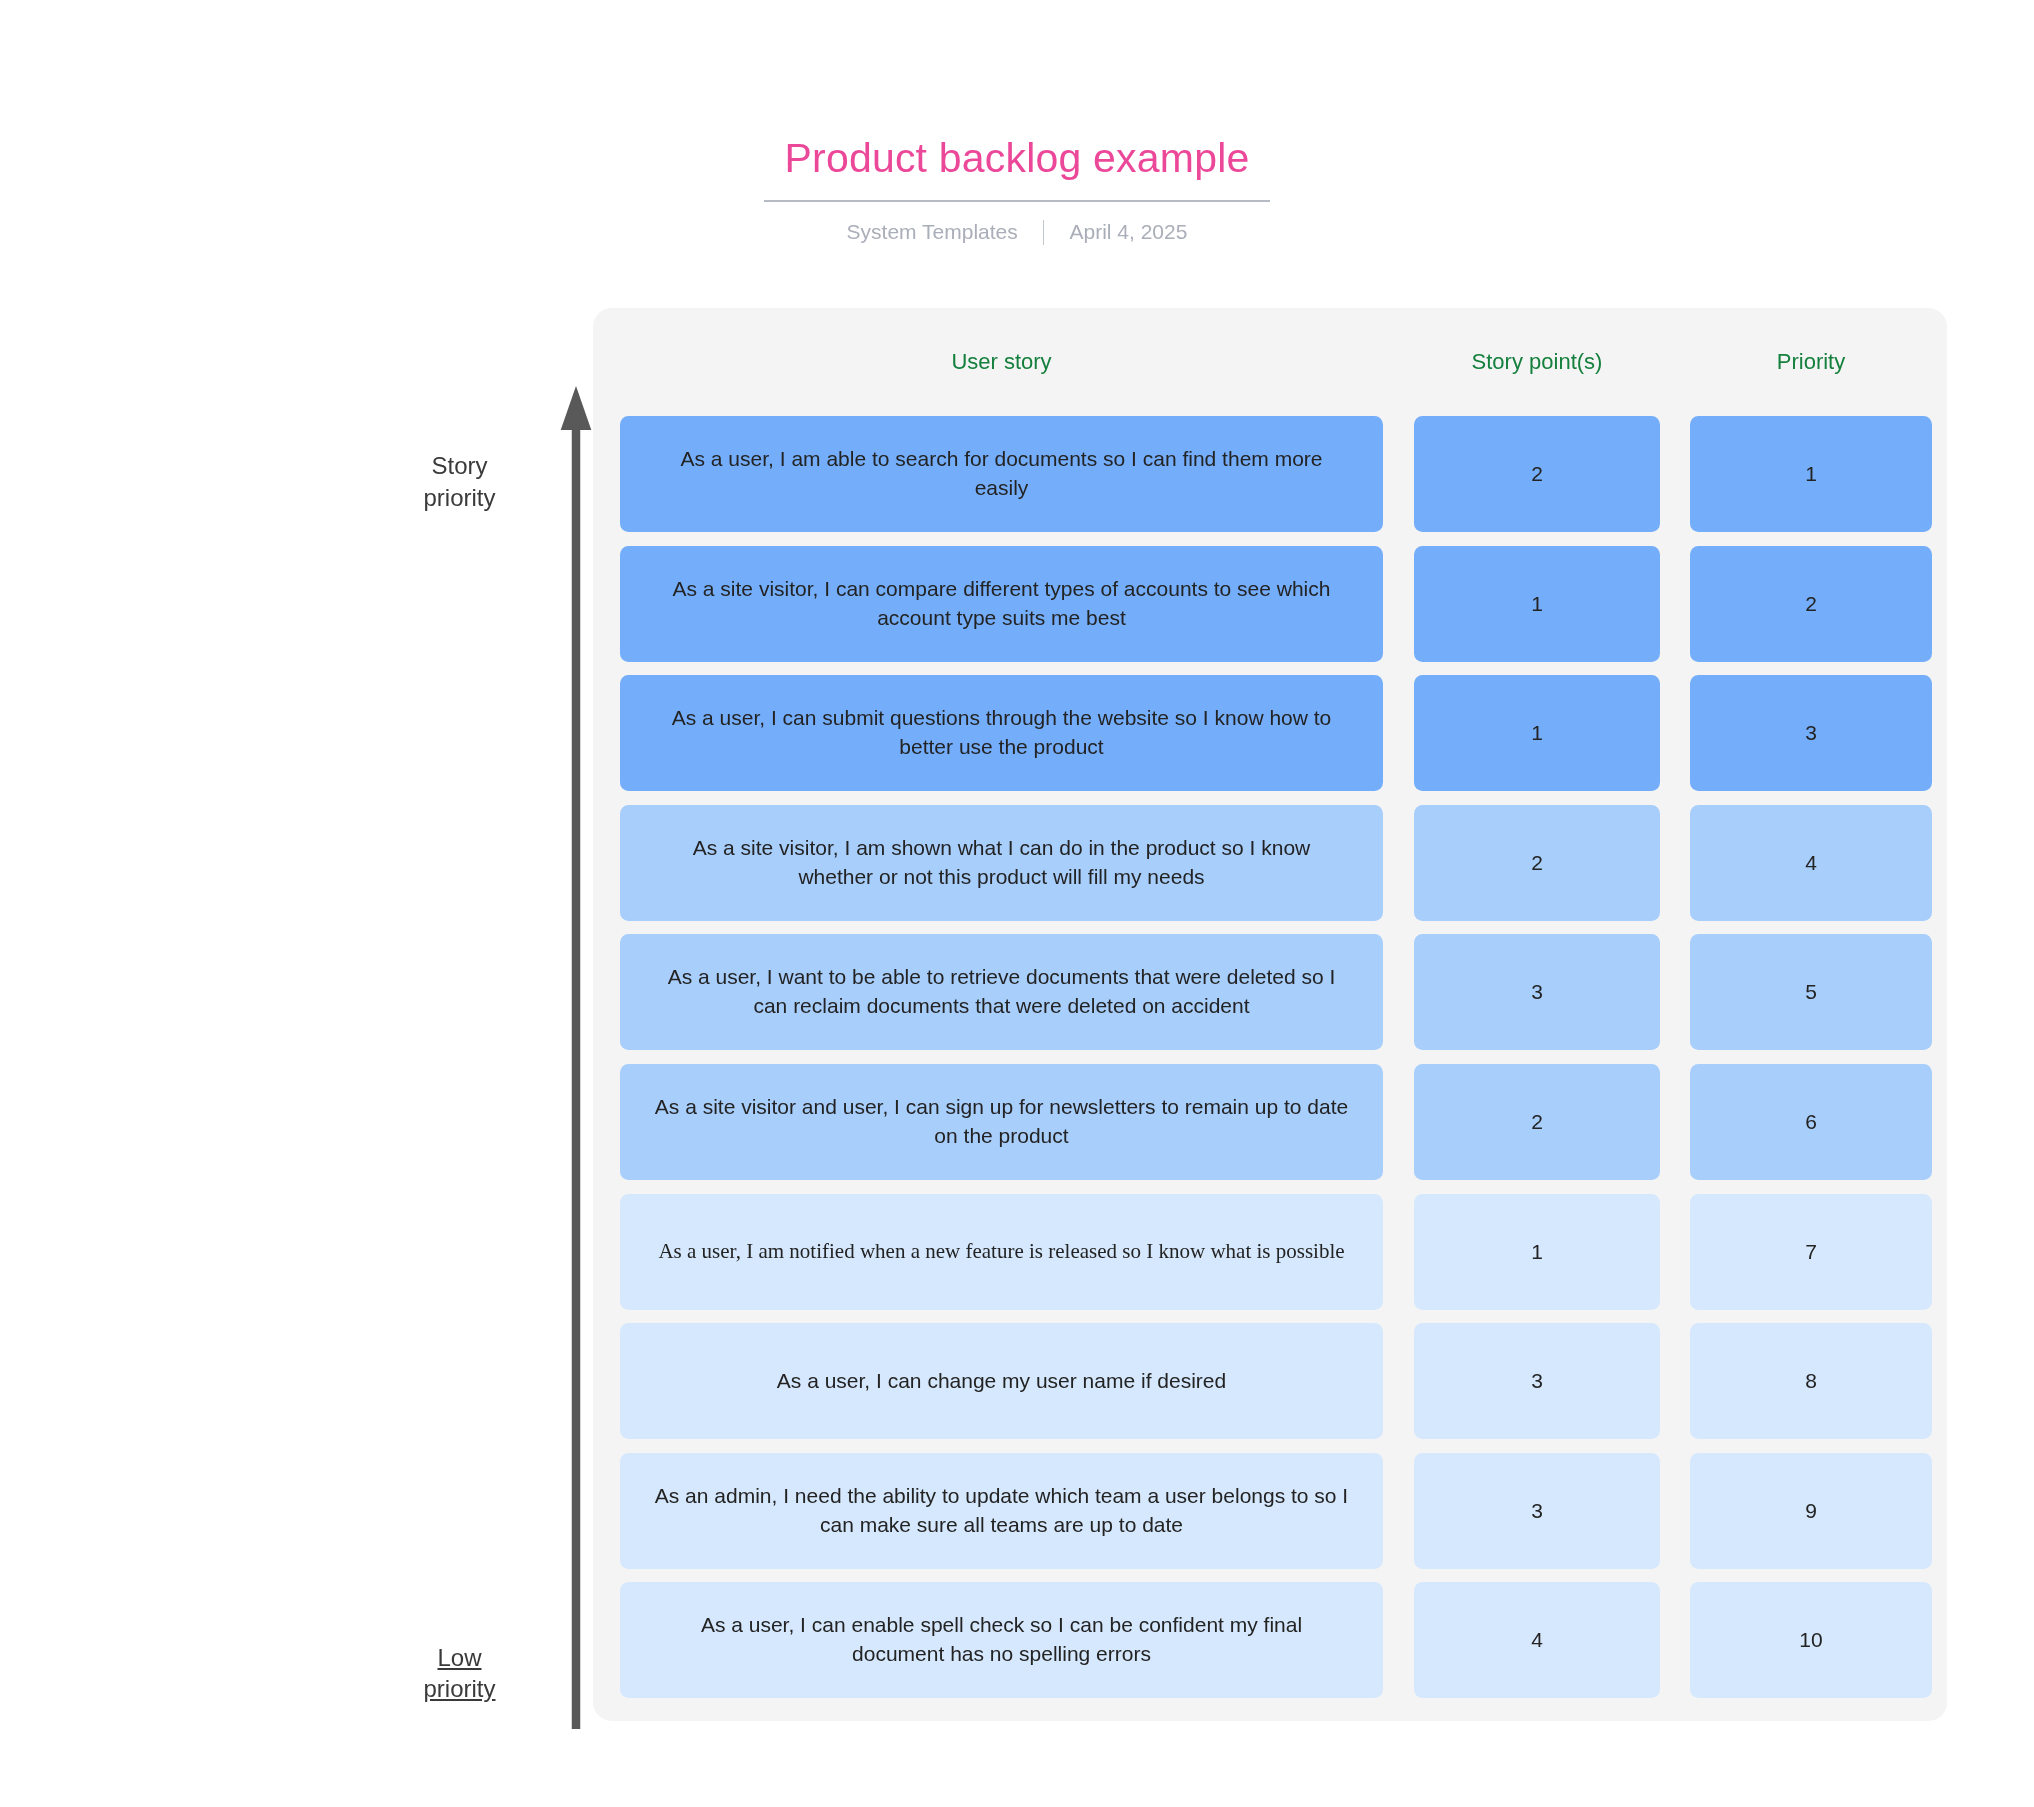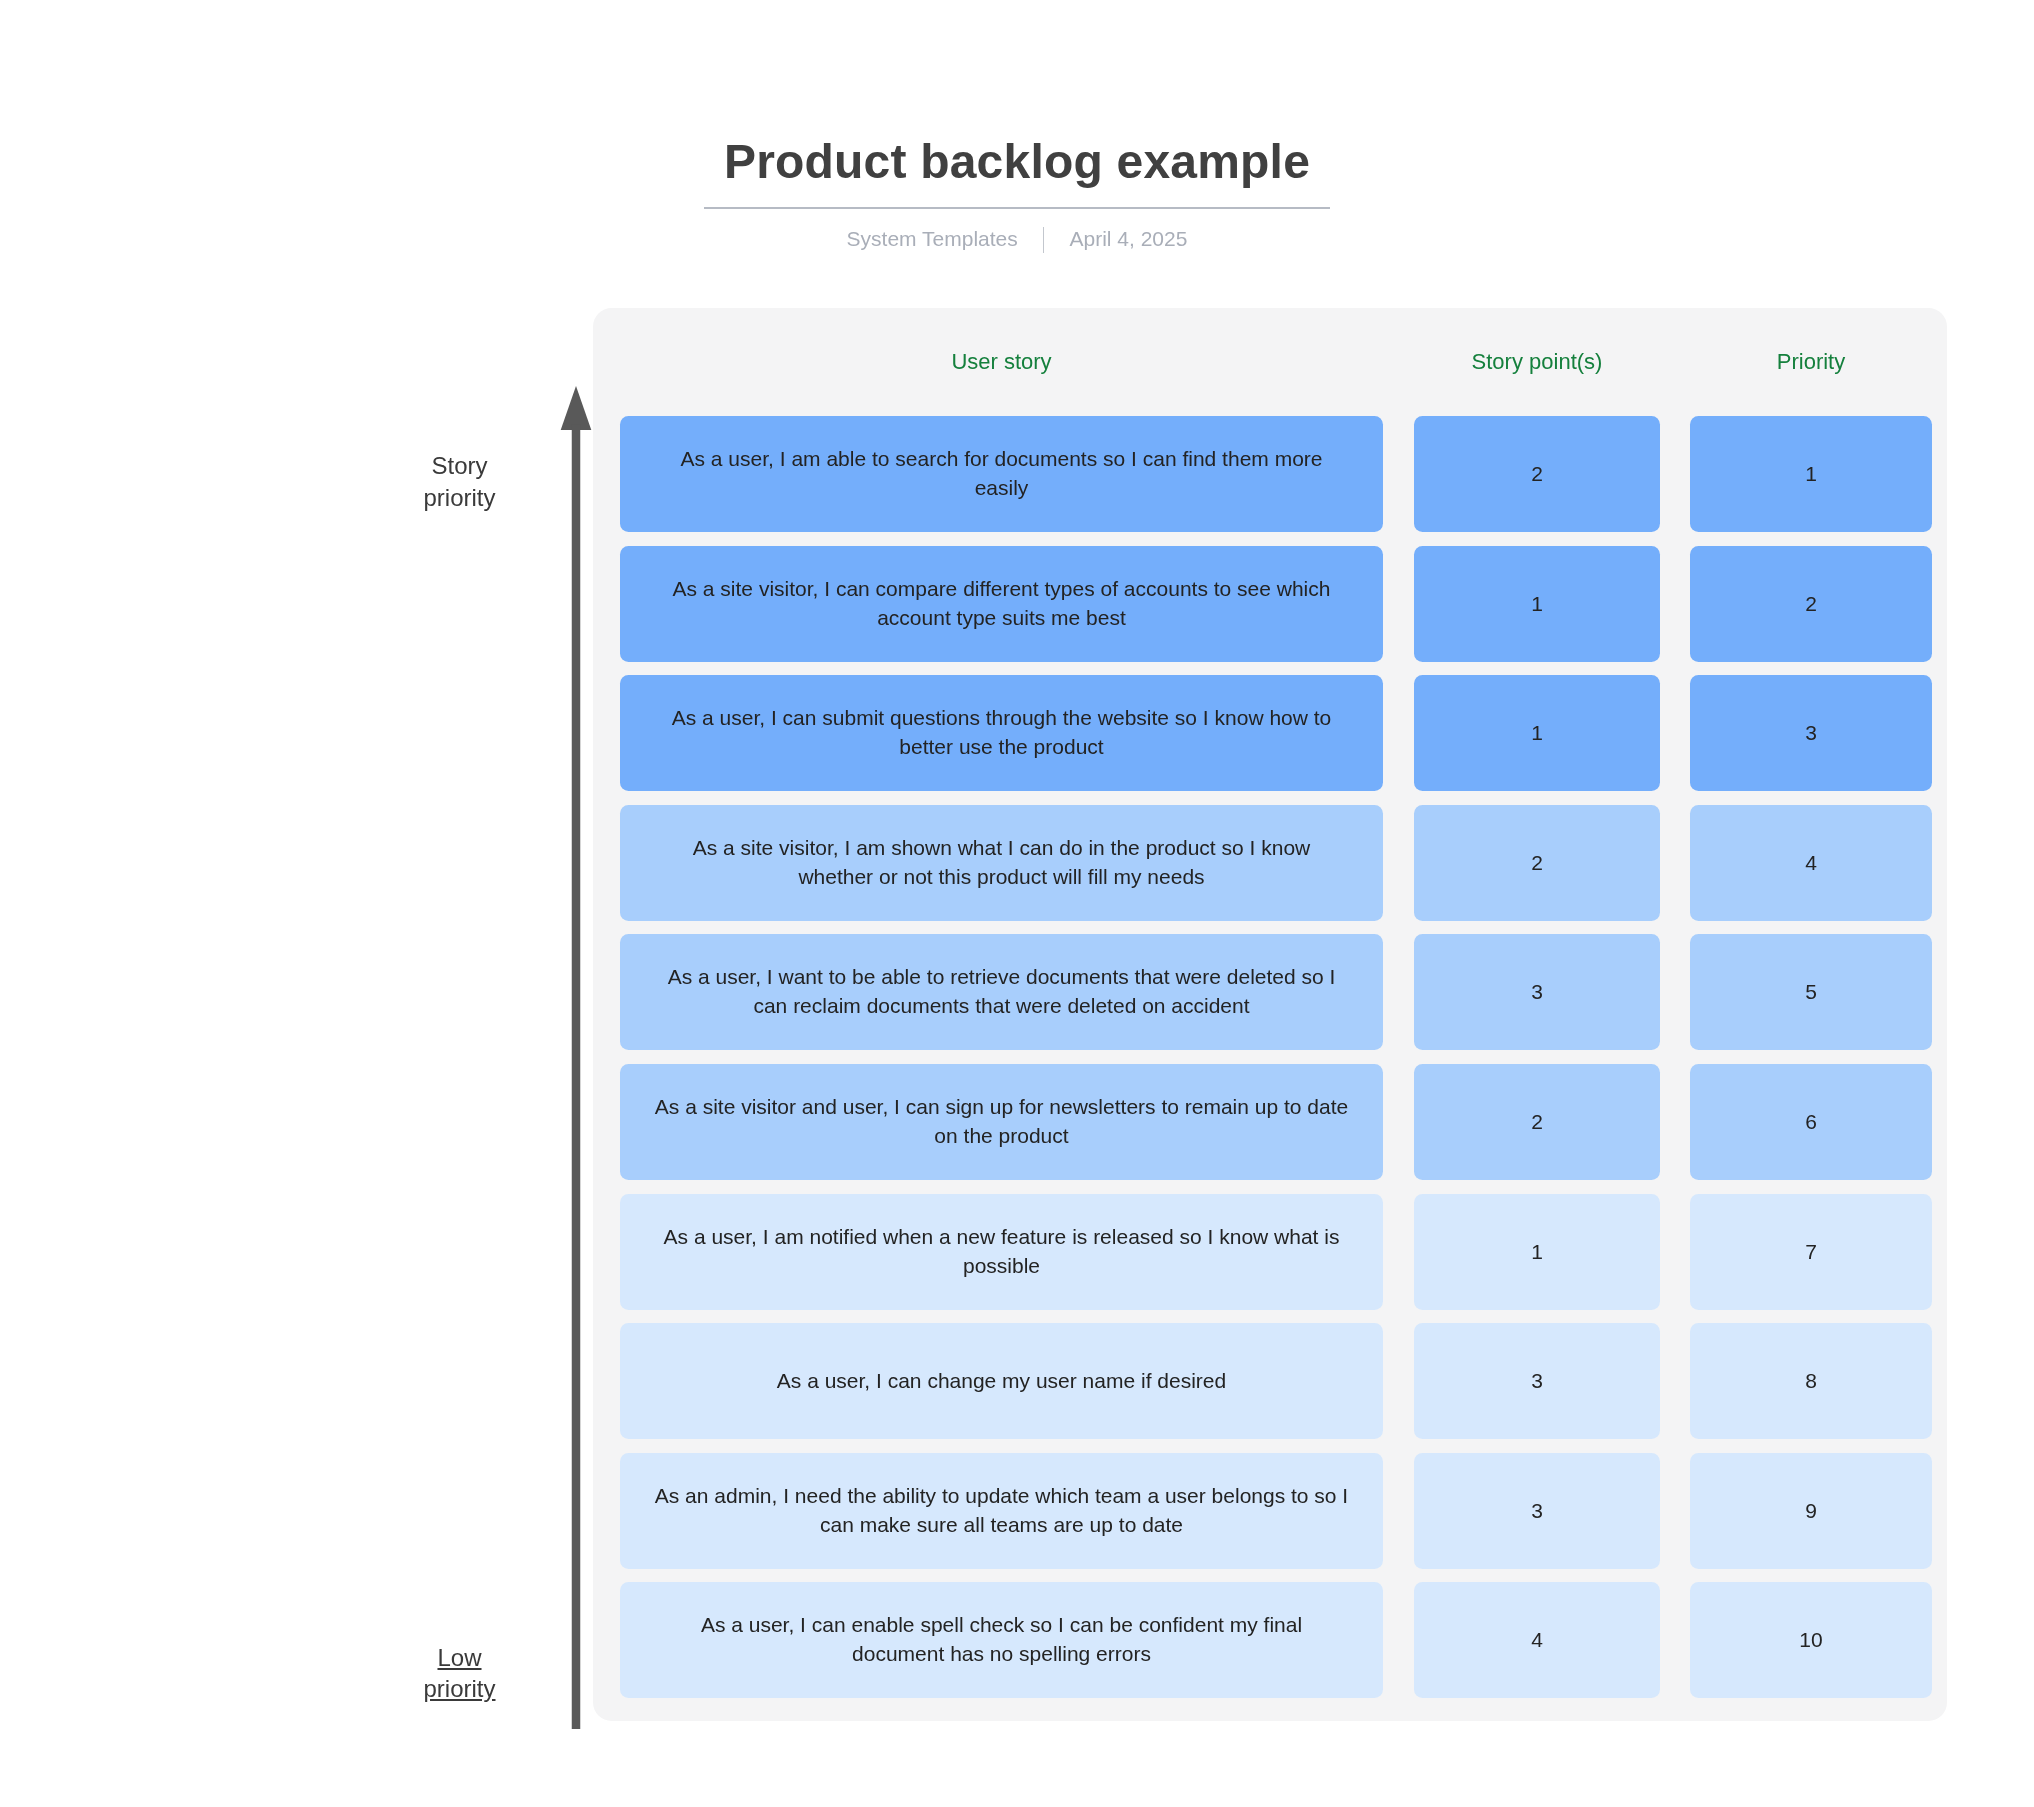--- a/index.html
+++ b/index.html
@@ -18,23 +18,23 @@
 
   
   #header {
     position: absolute;
     top: 136px;
     left: 0;
     width: 2034px;
     text-align: center;
   }
   #doc-title {
-    font-size: 48px;
-    font-weight: bold;
-    color: #404040;
+    font-size: 41px;
+    font-weight: normal;
+    color: #ec4899;
     letter-spacing: 0.2px;
     line-height: 1.1;
     display: inline-block;
     padding: 0 20.3px 18.6px 20.3px;
     border-bottom: 2.5px solid #b6bbc4;
   }
   #subtitle-row {
     margin-top: 18px;
     font-size: 21px;
     color: #a9aeb8;
@@ -212,21 +212,21 @@
         <div class="cell cell-story" style="background: rgb(168, 206, 252);">As a user, I want to be able to retrieve documents that were deleted so I can reclaim documents that were deleted on accident</div>
         <div class="cell cell-points" style="background: rgb(168, 206, 252);">3</div>
         <div class="cell cell-prio" style="background: rgb(168, 206, 252);">5</div>
       </div>
       <div class="row">
         <div class="cell cell-story" style="background: rgb(168, 206, 252);">As a site visitor and user, I can sign up for newsletters to remain up to date on the product</div>
         <div class="cell cell-points" style="background: rgb(168, 206, 252);">2</div>
         <div class="cell cell-prio" style="background: rgb(168, 206, 252);">6</div>
       </div>
       <div class="row">
-        <div class="cell cell-story" style="background: rgb(214, 232, 253);">As a user, I am notified when a new feature is released so I know what is possible</div>
+        <div class="cell cell-story" style="background: rgb(214, 232, 253); font-family: Liberation Serif, serif;">As a user, I am notified when a new feature is released so I know what is possible</div>
         <div class="cell cell-points" style="background: rgb(214, 232, 253);">1</div>
         <div class="cell cell-prio" style="background: rgb(214, 232, 253);">7</div>
       </div>
       <div class="row">
         <div class="cell cell-story" style="background: rgb(214, 232, 253);">As a user, I can change my user name if desired</div>
         <div class="cell cell-points" style="background: rgb(214, 232, 253);">3</div>
         <div class="cell cell-prio" style="background: rgb(214, 232, 253);">8</div>
       </div>
       <div class="row">
         <div class="cell cell-story" style="background: rgb(214, 232, 253);">As an admin, I need the ability to update which team a user belongs to so I can make sure all teams are up to date</div>

